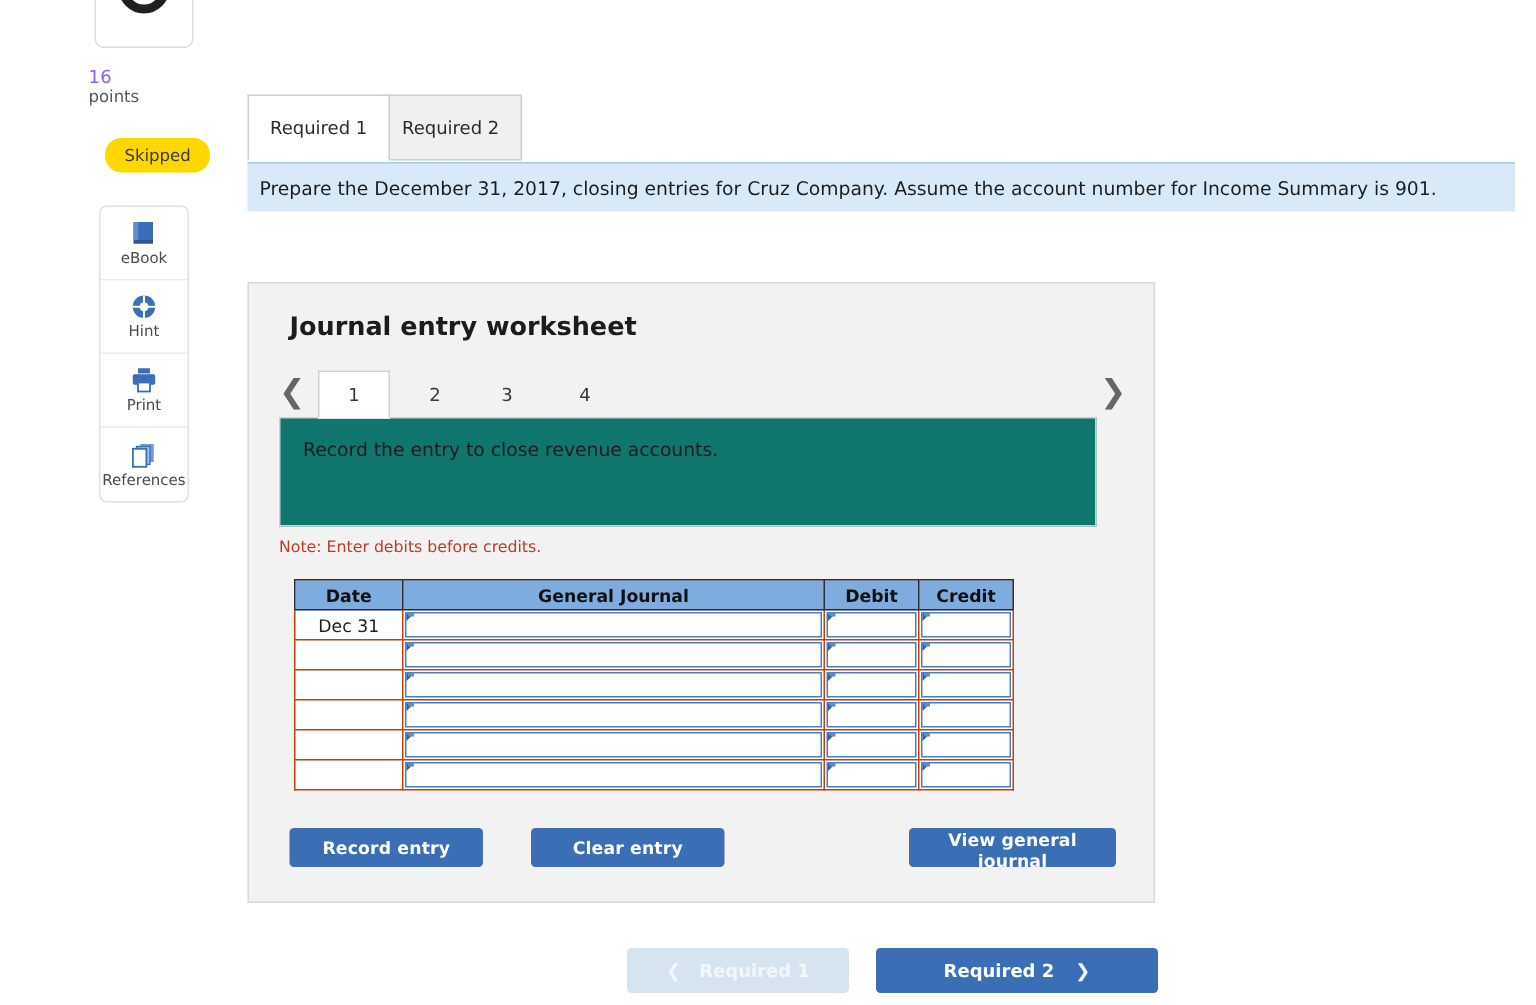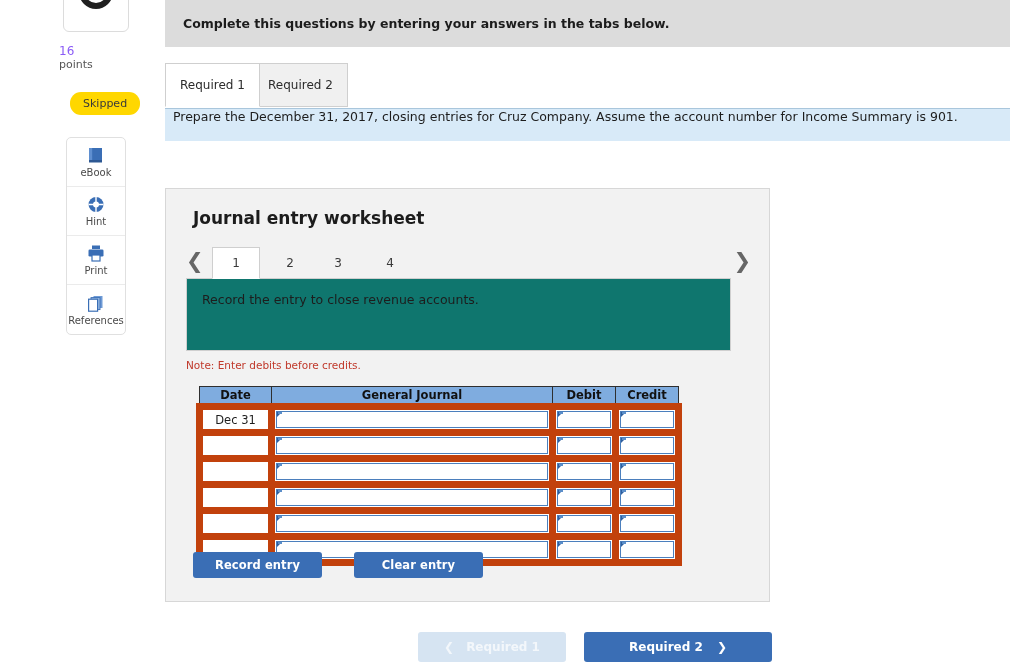--- a/index.html
+++ b/index.html
@@ -90,21 +90,21 @@
     cursor: pointer; padding: 0 14px;
   }
   .rtab.active { left: 0;  background: #ffffff; border-bottom-color: #ffffff; z-index: 3; }
   .rtab.idle   { left: 88px; background: #f0f0f0; border-bottom-color: #cfcfcf; }
 
   .blue-note {
     position: absolute; left: 165px; top: 108px;
     width: 845px; height: 33px;
     background: #d8eaf8;
     border-top: 1px solid #a9c6dc;
-    display: flex; 
+    display: flex; align-items: center;
   }
   .blue-note span {
     margin-left: 8px; font-size: 12.5px; color: #1d1d1d;
   }
 
   
   .btn {
     background: #3a6eb5; color: #ffffff;
     border: none; border-radius: 3px;
     font-family: "DejaVu Sans", "Liberation Sans", sans-serif;
@@ -171,21 +171,21 @@
     border-collapse: collapse;
     table-layout: fixed;
   }
   .jtable th {
     background: #7facdf;
     border: 1px solid #2f2f2f;
     height: 20px;
     font-size: 11.5px; font-weight: bold; color: #111;
   }
   .jtable td {
-    border: 7px solid #c2410c;
+    border: 1px solid #c2410c;
     height: 19px; padding: 0;
     background: #ffffff;
     font-size: 11.5px; color: #1d1d1d;
     text-align: center;
   }
   .col-date   { width: 72px; }
   .col-gj     { width: 281px; }
   .col-debit  { width: 63px; }
   .col-credit { width: 63px; }
   td.date-cell { background:#fff; }
@@ -290,23 +290,20 @@
           <rect x="7.5" y="2" width="9" height="12" fill="#6f9bd6"></rect>
           <rect x="5" y="3.6" width="9" height="12" fill="#9dbde4" stroke="#3a6eb5" stroke-width=".9"></rect>
           <rect x="2.6" y="5.2" width="9" height="12" fill="#ffffff" stroke="#3a6eb5" stroke-width="1.2"></rect>
         </svg>
         <span class="t-lbl">References</span>
       </div>
 
     </div>
   </div>
 
-  <div class="instr-bar">
-    <span>Complete this questions by entering your answers in the tabs below.</span>
-  </div>
 
   <div class="tabrow">
     <div class="rtab active">
       <span>Required 1</span>
     </div>
     <div class="rtab idle">
       <span>Required 2</span>
     </div>
   </div>
 
@@ -422,20 +419,21 @@
             </td>
           <td class="inputcell">
               <div class="cellin"></div>
             </td>
         </tr>
       </tbody>
     </table>
 
     <button class="btn btn-rec">Record entry</button>
     <button class="btn btn-clr">Clear entry</button>
+    <button class="btn btn-vgj">View general journal</button>
   </div>
 
   <button class="foot-prev">
     <span>❮</span>
     <span>Required 1</span>
   </button>
   <button class="foot-next">
     <span>Required 2</span>
     <span>❯</span>
   </button>

